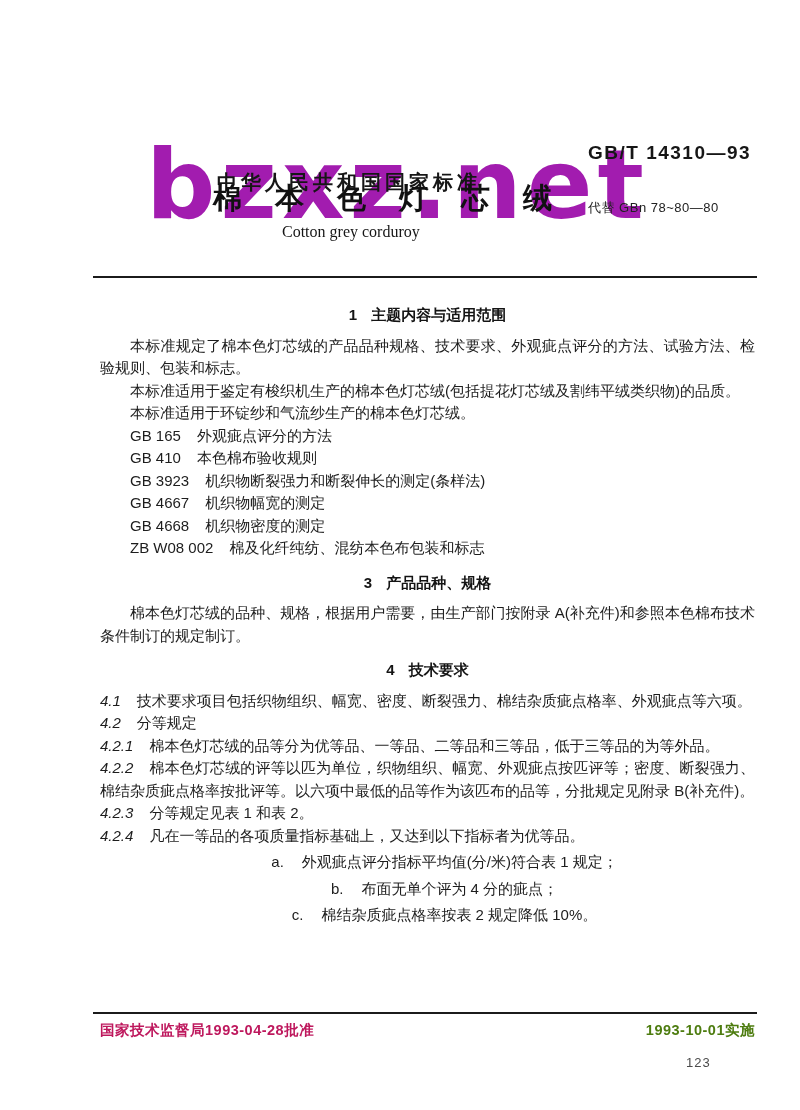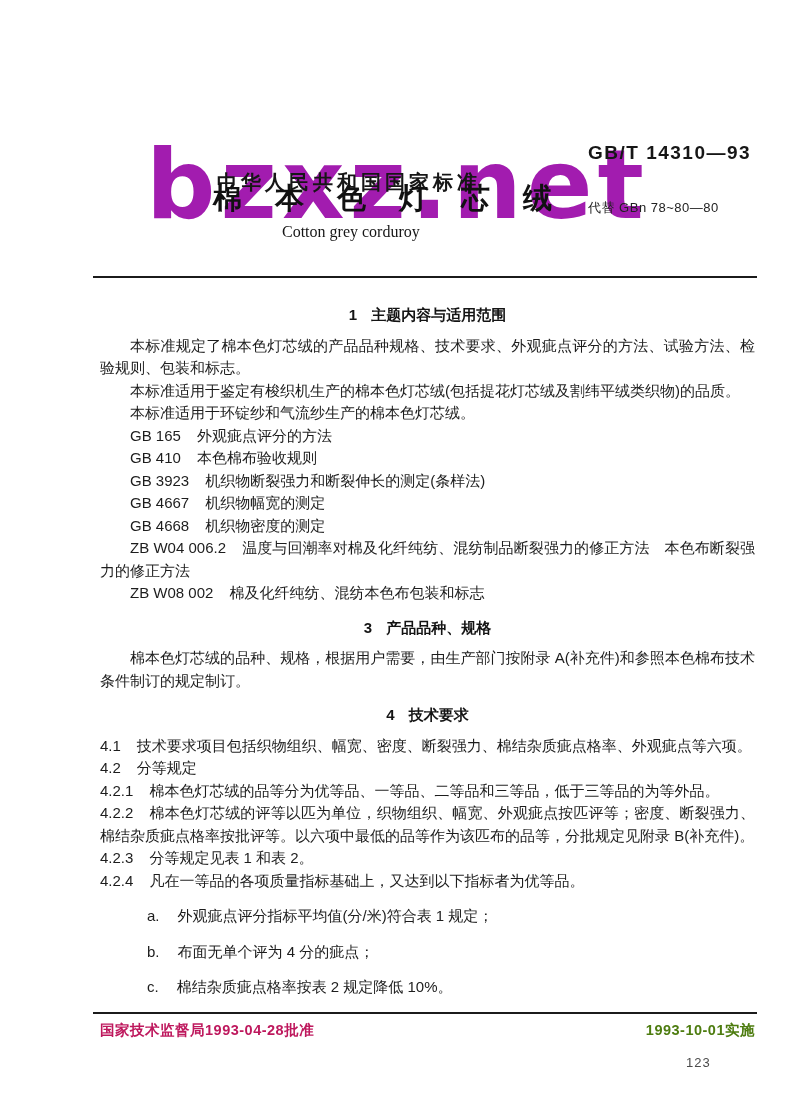--- a/index.html
+++ b/index.html
@@ -57,22 +57,22 @@
   .doc-body {
     position:absolute; left:100px; top:292px; width:655px; z-index:1;
     font-size:15px; line-height:22.5px; text-align:justify; color:#1d1d1d;
   }
   .sec-h { font-weight:bold; margin:12px 0 8px; text-align:center; color:#141414; }
   .sec-h .sec-num { margin-right:14px; }
   .para { margin:0; text-indent:2em; }
   .ref { margin:0; text-indent:30px; }
   .ref .ref-code { margin-right:16px; white-space:nowrap; }
   .clause { margin:0; }
-  .clause .cl-num { margin-right:16px; white-space:nowrap; }
-  .abc { margin:13px; padding-left:34px; text-align:left; }
+  .clause .cl-num { margin-right:16px; white-space:nowrap;font-style:italic; }
+  .abc { margin:4px; padding-left:34px; text-align:center; }
   .abc .abc-label { margin-right:18px; }
 
   
   .approval {
     position:absolute; left:100px; top:1021px; z-index:1;
     font-size:14.5px; font-weight:bold; letter-spacing:0.5px; color:#be185d;
   }
   .impl {
     position:absolute; right:45px; top:1021px; z-index:1;
     font-size:14.5px; font-weight:bold; letter-spacing:0.5px; color:#4d7c0f;
@@ -117,23 +117,20 @@
     <p class="ref">
       <span class="ref-code">GB 3923</span><span>机织物断裂强力和断裂伸长的测定(条样法)</span>
     </p>
     <p class="ref">
       <span class="ref-code">GB 4667</span><span>机织物幅宽的测定</span>
     </p>
     <p class="ref">
       <span class="ref-code">GB 4668</span><span>机织物密度的测定</span>
     </p>
     <p class="ref">
-      <span class="ref-code">ZB W04 006.2</span><span>温度与回潮率对棉及化纤纯纺、混纺制品断裂强力的修正方法　本色布断裂强力的修正方法</span>
-    </p>
-    <p class="ref">
       <span class="ref-code">ZB W08 002</span><span>棉及化纤纯纺、混纺本色布包装和标志</span>
     </p>
 
     <div class="sec-h">
       <span class="sec-num">3</span><span>产品品种、规格</span>
     </div>
     <p class="para">棉本色灯芯绒的品种、规格，根据用户需要，由生产部门按附录 A(补充件)和参照本色棉布技术条件制订的规定制订。</p>
 
     <div class="sec-h">
       <span class="sec-num">4</span><span>技术要求</span>

